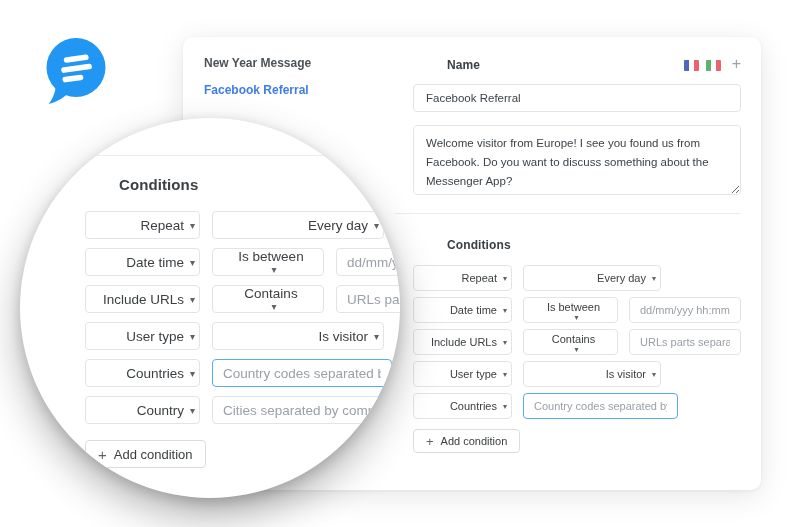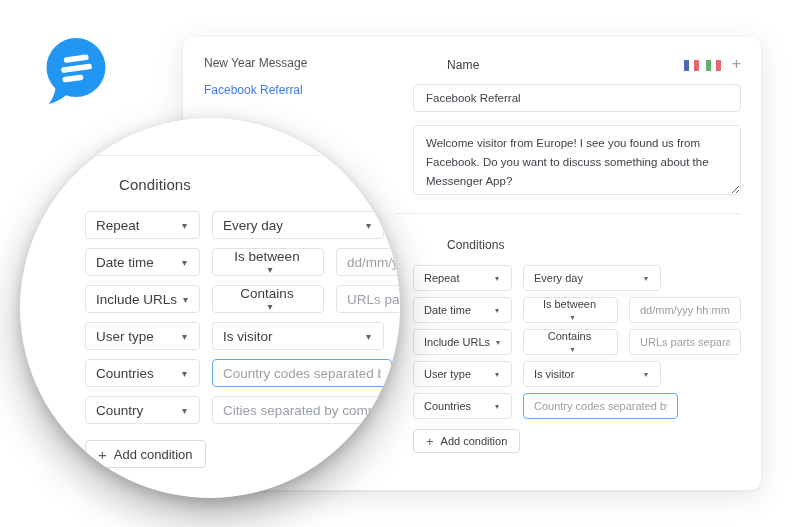--- a/index.html
+++ b/index.html
@@ -12,47 +12,47 @@
 
   
   .card { position:absolute; left:183px; top:37px; width:578px; height:453px; background:#fff;
           border-radius:10px; box-shadow:0 6px 30px rgba(0,0,0,.10), 0 1px 4px rgba(0,0,0,.06); z-index:1; }
 
   
   .sidebar { position:absolute; left:21px; top:19px; width:190px; }
   .sb-header { display:flex; align-items:center; font-size:12.5px; font-weight:700; color:#3b4045;
                margin-bottom:13px; cursor:pointer; }
   .sb-header .chev { margin-left:9px; }
-  .sb-item { font-size:12px; font-weight:400; color:#4e5358; margin-bottom:13px; cursor:pointer; white-space:nowrap; }
+  .sb-item { font-size:12px; font-weight:700; color:#4e5358; margin-bottom:13px; cursor:pointer; white-space:nowrap; }
   .sb-item.active { color:#3e7de8; }
 
   
   .panel { position:absolute; left:230px; top:20px; width:328px; }
-  .label { font-size:12px; font-weight:400; color:#3b4045; letter-spacing:.1px;padding-left:34px; }
+  .label { font-size:12px; font-weight:700; color:#3b4045; letter-spacing:.1px;padding-left:34px; }
   .name-row { display:flex; align-items:center; justify-content:space-between; margin-bottom:11px; }
   .langs { display:flex; align-items:center; }
   .flag { width:15px; height:11px; display:inline-flex; margin-left:7px; overflow:hidden; border-radius:1px; cursor:pointer; }
   .flag i { flex:1; display:block; }
   .addlang { margin-left:11px; color:#9aa0a6; font-size:16px; font-weight:400; line-height:1; position:relative; top:-1px; cursor:pointer; }
   .text-input { width:100%; height:28px; border:1px solid #e1e3e6; border-radius:4px; padding:0 12px;
                 font-family:inherit; font-size:11.5px; color:#3d4349; outline:none; background:#fff; }
   .name-input { margin-bottom:13px; }
   .msg-label { margin-bottom:12px; }
   .message-area { width:100%; height:70px; border:1px solid #e1e3e6; border-radius:4px; padding:8px 12px;
                   font-family:inherit; font-size:11.5px; line-height:1.65; color:#3d4349; outline:none;
                   resize:both; margin-bottom:18px; display:block; }
   .panel-divider { height:1px; background:#ededed; margin:0 0 24px -18px; width:346px; }
   .cond-heading { margin-bottom:13px; }
 
   
   .cond-rows { --h:26px; --gap:6px; --colgap:11px; --fs:11px; --w1:99px; --w2:138px; --w2n:95px; --wIn:155px; }
   .cond-rows.magnified { --h:28px; --gap:9px; --colgap:12px; --fs:13.5px; --w1:115px; --w2:172px; --w2n:112px; --wIn:180px; }
   .cond-row { display:flex; align-items:center; margin-bottom:var(--gap); }
   .select { height:var(--h); width:var(--w1); flex:none; border:1px solid #e1e3e6; border-radius:4px; background:#fff;
-            display:flex; align-items:center; justify-content:space-between; padding:0 12px 0 10px;
+            display:flex; align-items:center; justify-content:flex-end; padding:0 4px 0 10px;
             margin-right:var(--colgap); font-size:var(--fs); color:#3c4043; cursor:pointer; white-space:nowrap; }
   .select.wide { width:var(--w2); }
   .select.narrow { width:var(--w2n);flex-direction:column; }
   .caret { font-size:8px; color:#5f6368; margin-left:6px; }
   .magnified .caret { font-size:10px; }
   .cond-input { height:var(--h); border:1px solid #e1e3e6; border-radius:4px; padding:0 10px;
                 font-family:inherit; font-size:var(--fs); color:#3d4349; outline:none; background:#fff; }
   .cond-input::placeholder { color:#9aa0a6; }
   .cond-input.flexfill { flex:1 1 auto; min-width:0; }
   .cond-input.fixed { width:var(--wIn); flex:none; }

